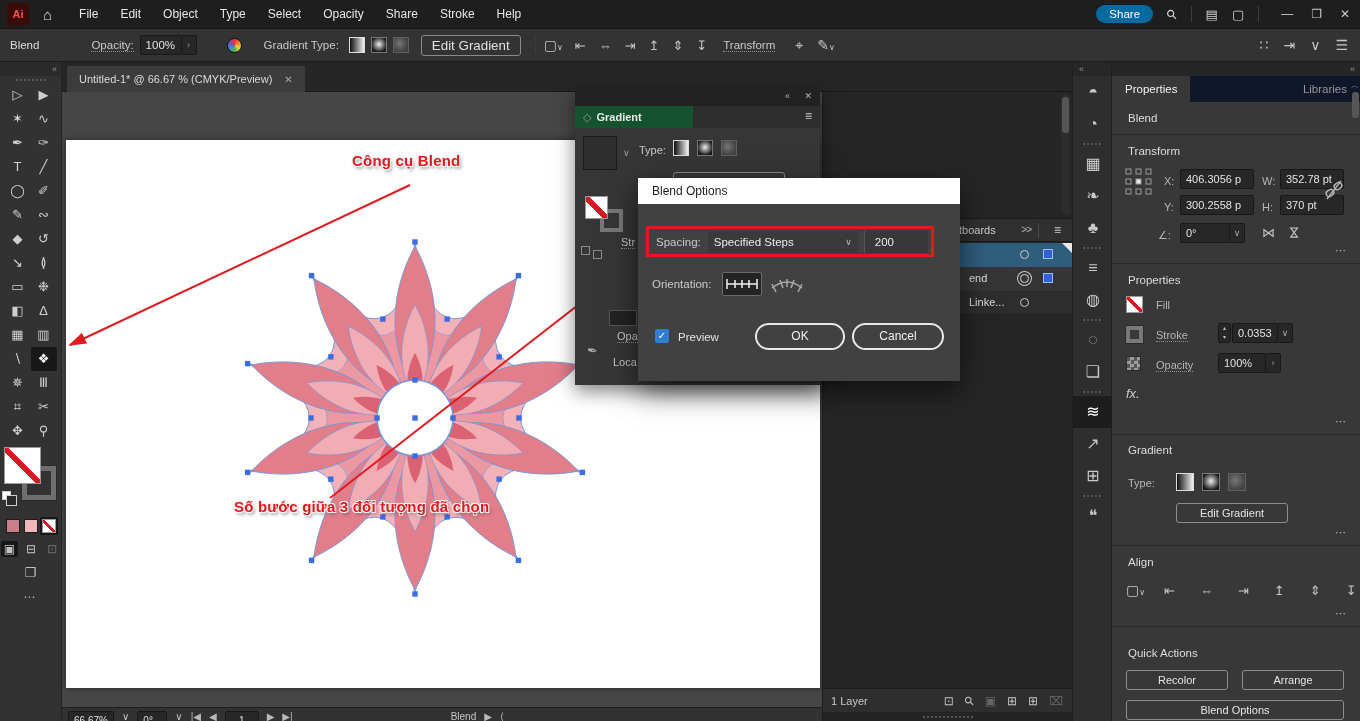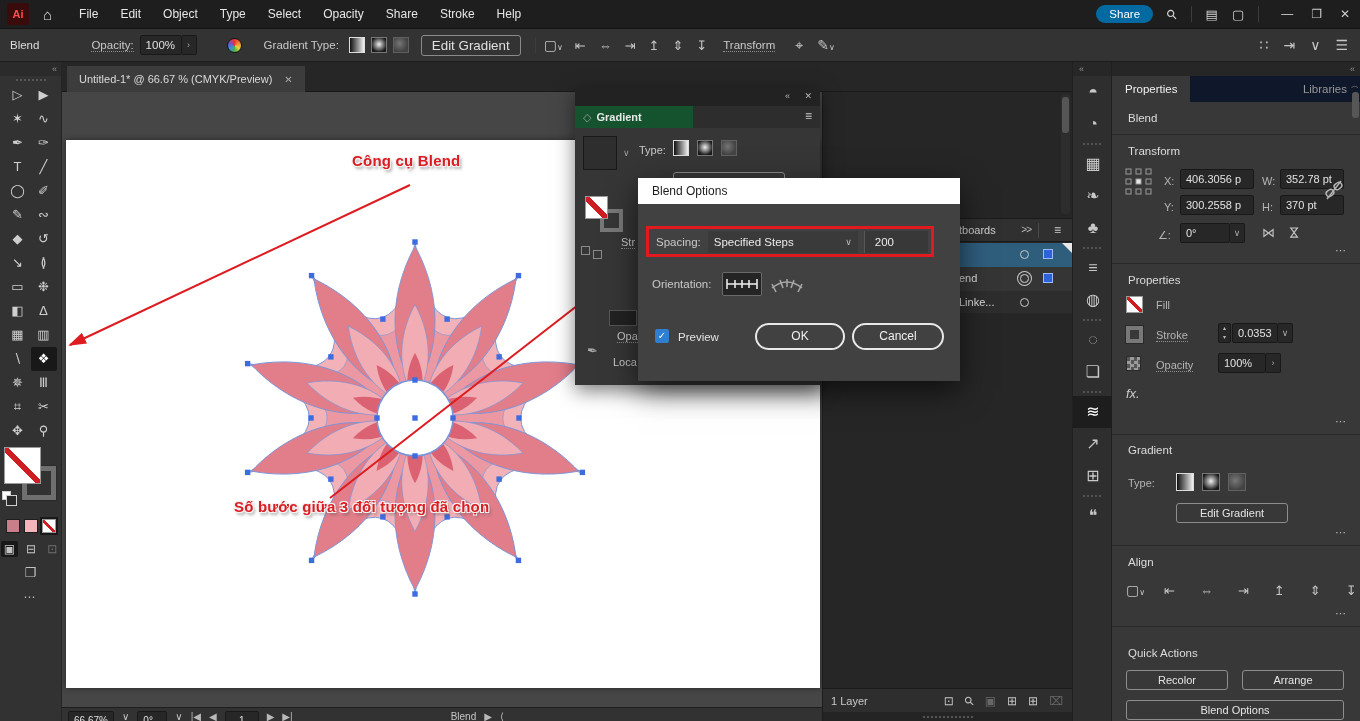--- a/index.html
+++ b/index.html
@@ -106,21 +106,21 @@
              border-top:1px solid #1a1a1a; border-bottom:1px solid #1a1a1a; }
   #mc-tab { position:absolute; left:136px; top:5px; color:#d0d0d0; font-size:11px;}
   #mc-dd  { position:absolute; right:42px; top:5px; color:#bbbbbb; font-size:10px; letter-spacing:-1px;}
   #mc-sep { position:absolute; right:34px; top:4px; width:1px; height:15px; background:#4a4a4a;}
   #mc-menu{ position:absolute; right:12px; top:4px; color:#cccccc; font-size:12px;}
   .mc-row { position:absolute; left:0; width:250px; }
   #mc-row1 { top:151px; height:24px; background:#2f5e7d; }
   #mc-row1 .tri { position:absolute; right:0; top:0; width:0; height:0; border-left:11px solid transparent; border-top:11px solid #e8e8e8;}
   #mc-row2 { top:175px; height:24px; background:#353535; }
   #mc-row3 { top:199px; height:22px; background:#2d2d2d; }
-  .mc-lbl { position:absolute; left:136px; top:5px; color:#dddddd; font-size:11px; }
+  .mc-lbl { position:absolute; left:146px; top:5px; color:#dddddd; font-size:11px; }
   .tgt-circle { position:absolute; right:44px; top:7px; width:9px; height:9px; border:1px solid #c9c9c9; border-radius:50%;}
   .tgt-circle.dbl { box-shadow:0 0 0 2px #353535, 0 0 0 3px #c9c9c9; }
   .sel-sq { position:absolute; right:20px; top:6px; width:10px; height:10px; background:#2e62d9; border:1px solid #9db9ff;}
   #mc-foot { position:absolute; left:0; top:596px; width:250px; height:24px; background:#2e2e2e;
              border-top:1px solid #1c1c1c; display:flex; align-items:center; }
   #mc-count { margin-left:8px; color:#c9c9c9; font-size:11px; }
   #mc-ficons { margin-left:auto; display:flex; gap:11px; padding-right:10px; }
   #mc-ficons span { color:#c2c2c2; font-size:12px; }
   #mc-ficons span.dim { color:#676767; }
   #mc-grip { position:absolute; left:0; top:620px; width:250px; height:9px; background:#242424; }

